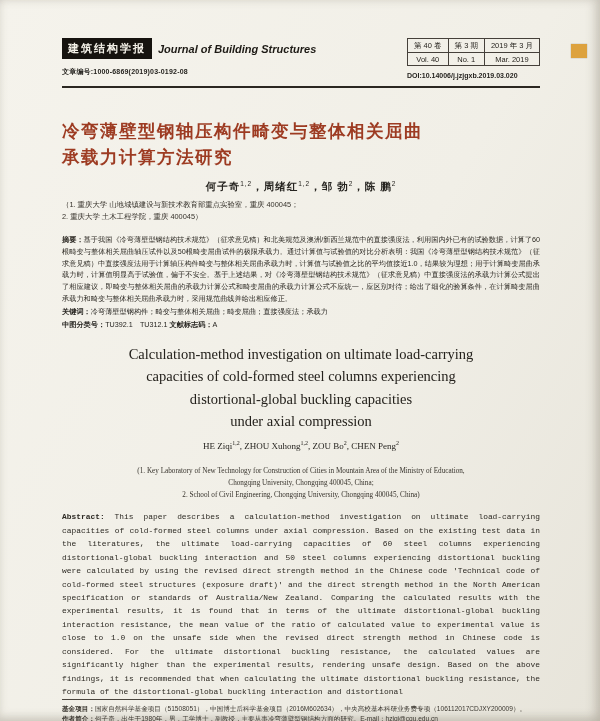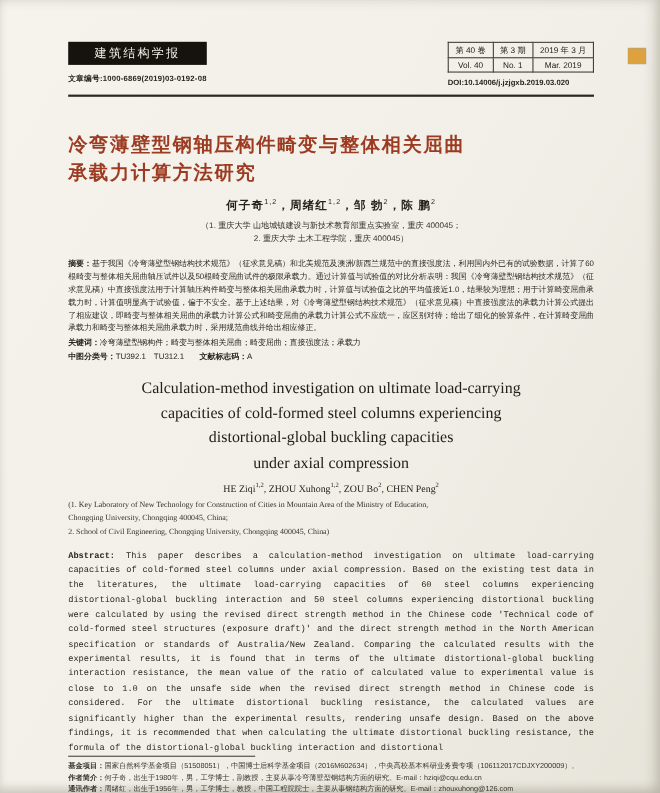--- a/index.html
+++ b/index.html
@@ -16,79 +16,80 @@
     box-shadow:inset -6px 0 10px rgba(90,80,60,.18), inset 0 -5px 8px rgba(90,80,60,.15);
     padding:38px 60px 10px 62px;
     display:flex; flex-direction:column;
     overflow:hidden;
   }
   
   .header { display:flex; justify-content:space-between; align-items:flex-start; }
   .journal-row { display:flex; align-items:center; gap:6px; }
   .journal-cn {
     background:#16130f; color:#f4f1e8;
-    font-weight:normal; font-size:11px; letter-spacing:2px;
-    padding:3px 24px; white-space:nowrap;
+    font-weight:bold; font-size:11px; letter-spacing:2px;
+    padding:3px 6px; white-space:nowrap;
   }
   .journal-en { font-weight:bold; font-style:italic; font-size:11px; color:#1d1a15; white-space:nowrap; }
   .article-no { font-size:7px; font-weight:bold; margin-top:8px; letter-spacing:.2px; }
   .issue-table { border-collapse:collapse; font-size:7.5px; color:#201d18;padding-left:20px; }
   .issue-table td { border:1px solid #45403a; padding:1.5px 6px; text-align:center; white-space:nowrap; }
   .doi { font-size:7px; font-weight:bold; margin-top:6px; }
   .corner-tag {
     position:absolute; top:44px; right:13px;
     width:16px; height:14px; background:#dda23e;
     box-shadow:0 0 1px rgba(0,0,0,.4);
   }
   .rule { border-bottom:2px solid #2b2721; margin-top:7px; }
   
   .title-cn {
     margin-top:30px; text-align:left;
     color:#9d3b22; font-size:17.5px; font-weight:bold;
     letter-spacing:1.5px; line-height:1.5;
   }
   .authors-cn { margin-top:9px; text-align:center; font-size:10.5px; font-weight:bold; letter-spacing:1px; }
   .authors-cn sup { font-size:6.5px; font-weight:normal; }
-  .affil-cn { margin-top:5px; text-align:center; font-size:7.4px; line-height:1.65; color:#36322b; }
+  .affil-cn { margin-top:5px; text-align:left; font-size:7.4px; line-height:1.65; color:#36322b; }
   
   .abs-cn { margin-top:11px; font-size:7.2px; line-height:1.62; text-align:justify; color:#2c2923; }
   .abs-cn .lbl, .kw .lbl, .clc .lbl { font-weight:bold; }
   .kw  { margin-top:2px; font-size:7.2px; line-height:1.6; text-align:justify; }
   .clc { margin-top:2px; font-size:7.2px; }
-  .clc .code-lbl { font-weight:bold; margin-left:14px; }
+  .clc .code-lbl { font-weight:bold; margin-left:2px; }
   
   .title-en {
     margin-top:13px; text-align:center;
     font-family:"Liberation Serif", serif;
     font-size:14.5px; font-weight:normal; color:#24211c;
     line-height:1.55;
   }
   .authors-en { margin-top:7px; text-align:center; font-family:"Liberation Serif",serif; font-size:9px; }
   .authors-en sup { font-size:6px; }
-  .affil-en { margin-top:5px; font-family:"Liberation Serif",serif; font-size:7.2px; line-height:1.65; color:#36322b; }
+  .affil-en { margin-top:15px; text-align:center; font-family:"Liberation Serif",serif; font-size:7.2px; line-height:1.65; color:#36322b; }
   .abs-en {
     margin-top:9px; font-family:Liberation Mono, monospace;
     font-size:7.9px; line-height:1.7; text-align:justify; color:#2c2923;
   }
   .abs-en .lbl { font-weight:bold; }
   
   .footer { margin-top:auto; padding-bottom:6px; }
   .footer-rule { width:170px; border-top:1px solid #4a453e; margin-bottom:4px; }
   .footnote { font-size:6.6px; line-height:1.6; color:#3a362f; padding-left:33px; text-indent:-33px; text-align:justify; }
   .footnote .lbl { font-weight:bold; }
 </style>
 </head>
 <body>
 
 <div class="page">
 
   <div class="header">
     <div class="header-left">
       <div class="journal-row">
         <span class="journal-cn">建筑结构学报</span>
+        <span class="journal-en">Journal of Building Structures</span>
       </div>
       <div class="article-no">文章编号:1000-6869(2019)03-0192-08</div>
     </div>
     <div class="header-right">
       <table class="issue-table">
         <tbody>
           <tr>
             <td>第 40 卷</td>
             <td>第 3 期</td>
             <td>2019 年 3 月</td>

